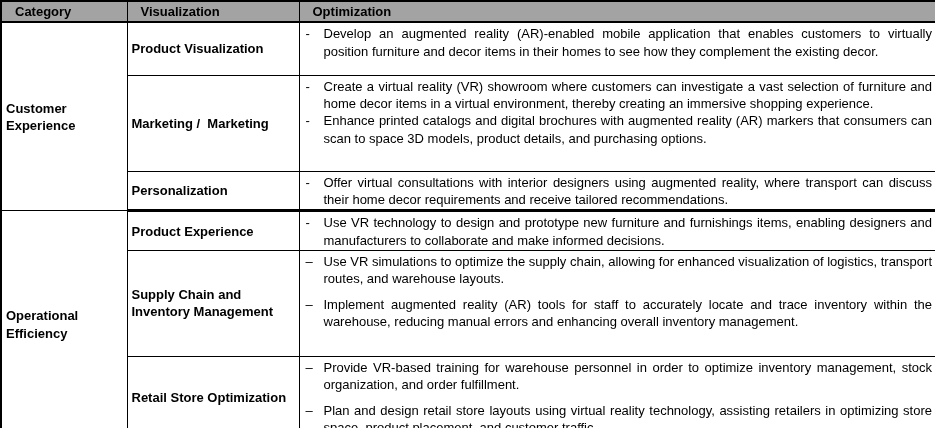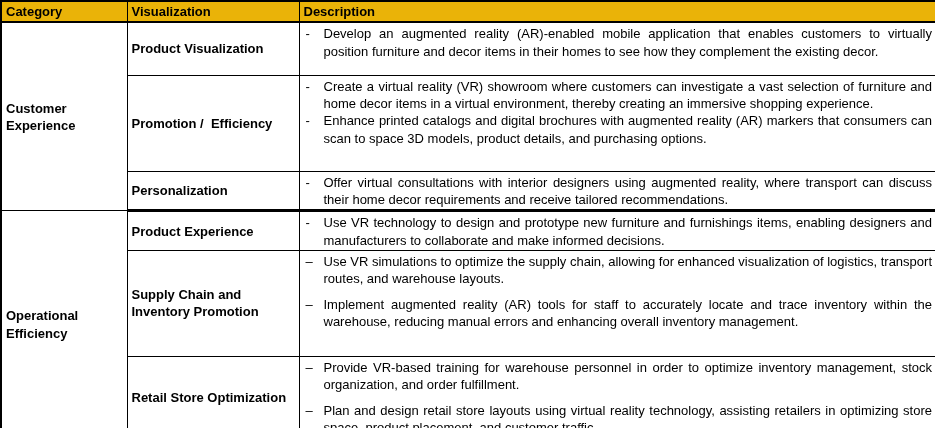--- a/index.html
+++ b/index.html
@@ -20,25 +20,25 @@
   table.rec-table col.c-rec  { width: 172px; }
   table.rec-table col.c-desc { width: 637px; }
   td, th {
     border: 1.5px solid #000;
     padding: 0;
     font-size: 13px;
     line-height: 17.3px;
     overflow: hidden;
   }
   th {
-    background: #eab308;
+    background: #a3a3a3;
     text-align: left;
     font-weight: bold;
     height: 19px;
-    padding: 1px 3px 1px 4px;
+    padding: 1px 3px 1px 13px;
     border-bottom: 2px solid #000;
   }
   td.cat-cell, td.rec-cell {
     font-weight: bold;
     vertical-align: middle;
     padding: 2px 2px 2px 4px;
     white-space: pre-wrap;
   }
   td.desc-cell {
     vertical-align: top;
@@ -70,37 +70,37 @@
   <table class="rec-table">
     <colgroup>
       <col class="c-cat">
         <col class="c-rec">
         <col class="c-desc">
     </colgroup>
     <thead>
       <tr>
         <th>Category</th>
         <th>Visualization</th>
-        <th>Description</th>
+        <th>Optimization</th>
       </tr>
     </thead>
     <tbody>
 
       <tr class="r1">
         <td class="cat-cell" rowspan="3">Customer Experience</td>
         <td class="rec-cell">Product Visualization</td>
         <td class="desc-cell">
           <div class="bullet">
             <span class="dash">-</span>
             <span class="btxt">Develop an augmented reality (AR)-enabled mobile application that enables customers to virtually position furniture and decor items in their homes to see how they complement the existing decor.</span>
           </div>
         </td>
       </tr>
       <tr class="r2">
-        <td class="rec-cell">Promotion /  Efficiency</td>
+        <td class="rec-cell">Marketing /  Marketing</td>
         <td class="desc-cell">
           <div class="bullet">
             <span class="dash">-</span>
             <span class="btxt">Create a virtual reality (VR) showroom where customers can investigate a vast selection of furniture and home decor items in a virtual environment, thereby creating an immersive shopping experience.</span>
           </div>
           <div class="bullet">
             <span class="dash">-</span>
             <span class="btxt">Enhance printed catalogs and digital brochures with augmented reality (AR) markers that consumers can scan to space 3D models, product details, and purchasing options.</span>
           </div>
         </td>
@@ -119,21 +119,21 @@
         <td class="cat-cell" rowspan="3">Operational Efficiency</td>
         <td class="rec-cell">Product Experience</td>
         <td class="desc-cell">
           <div class="bullet">
             <span class="dash">-</span>
             <span class="btxt">Use VR technology to design and prototype new furniture and furnishings items, enabling designers and manufacturers to collaborate and make informed decisions.</span>
           </div>
         </td>
       </tr>
       <tr class="r5">
-        <td class="rec-cell">Supply Chain and Inventory Promotion</td>
+        <td class="rec-cell">Supply Chain and Inventory Management</td>
         <td class="desc-cell spaced">
           <div class="bullet">
             <span class="dash">–</span>
             <span class="btxt">Use VR simulations to optimize the supply chain, allowing for enhanced visualization of logistics, transport routes, and warehouse layouts.</span>
           </div>
           <div class="bullet">
             <span class="dash">–</span>
             <span class="btxt">Implement augmented reality (AR) tools for staff to accurately locate and trace inventory within the warehouse, reducing manual errors and enhancing overall inventory management.</span>
           </div>
         </td>

